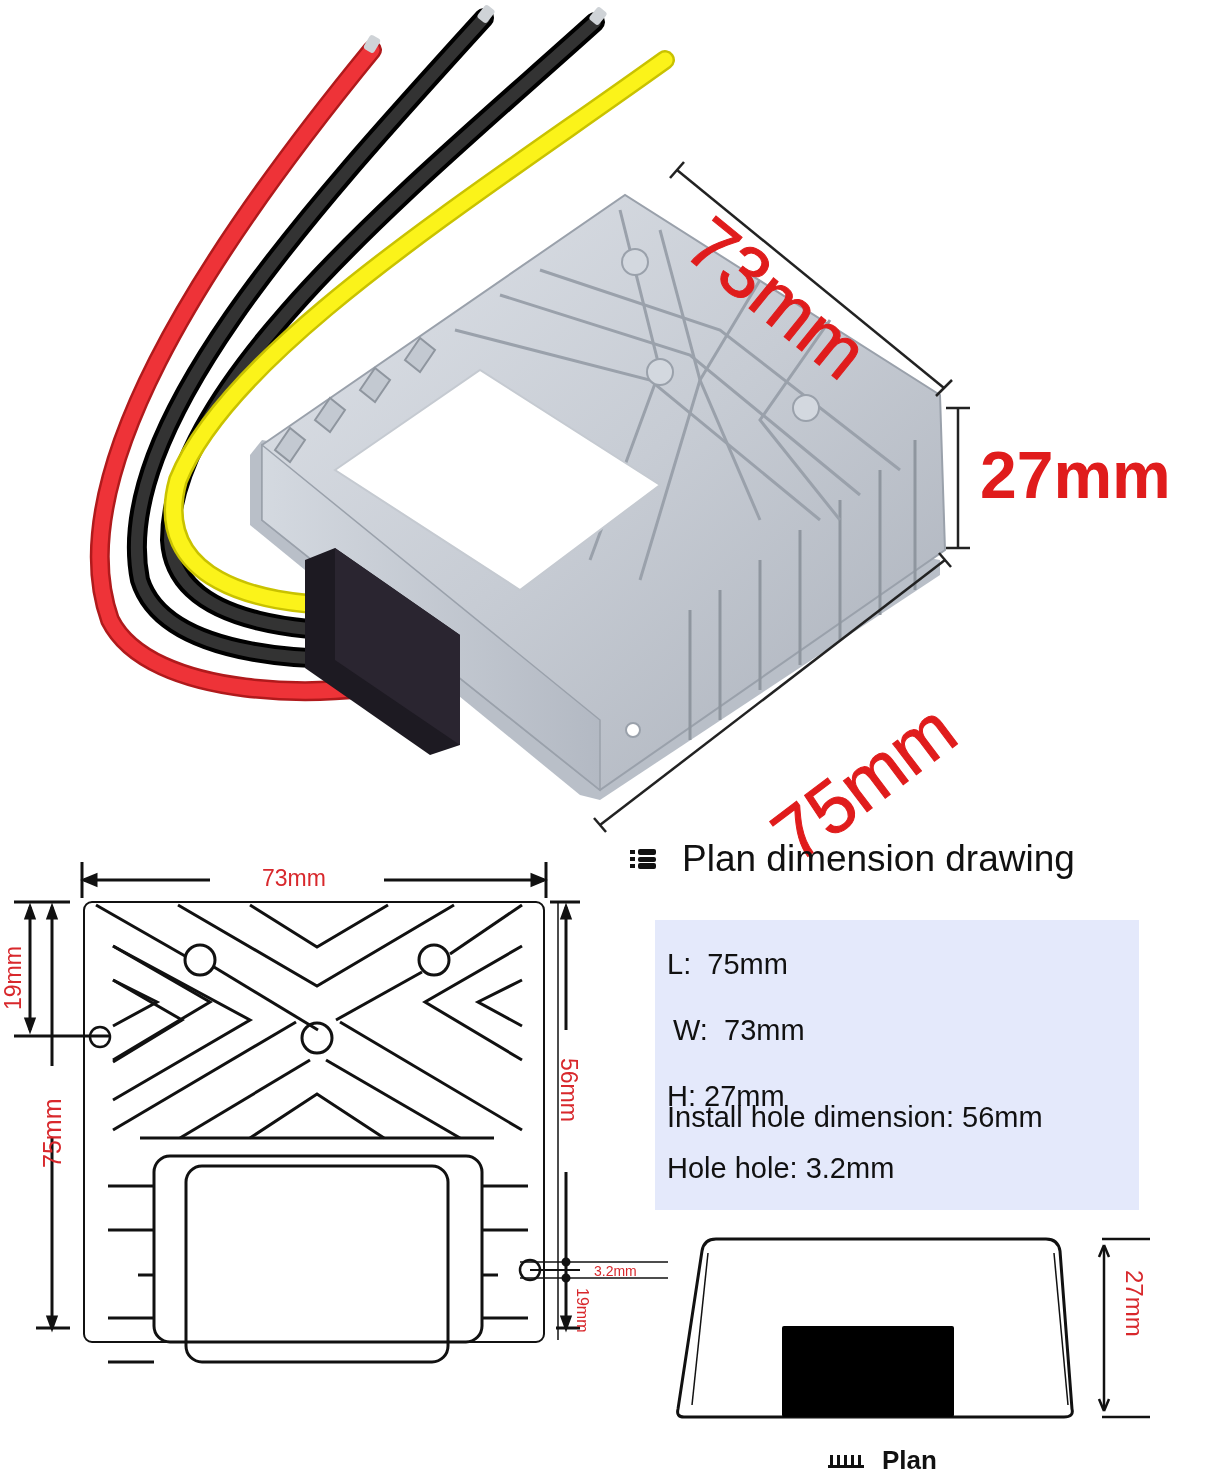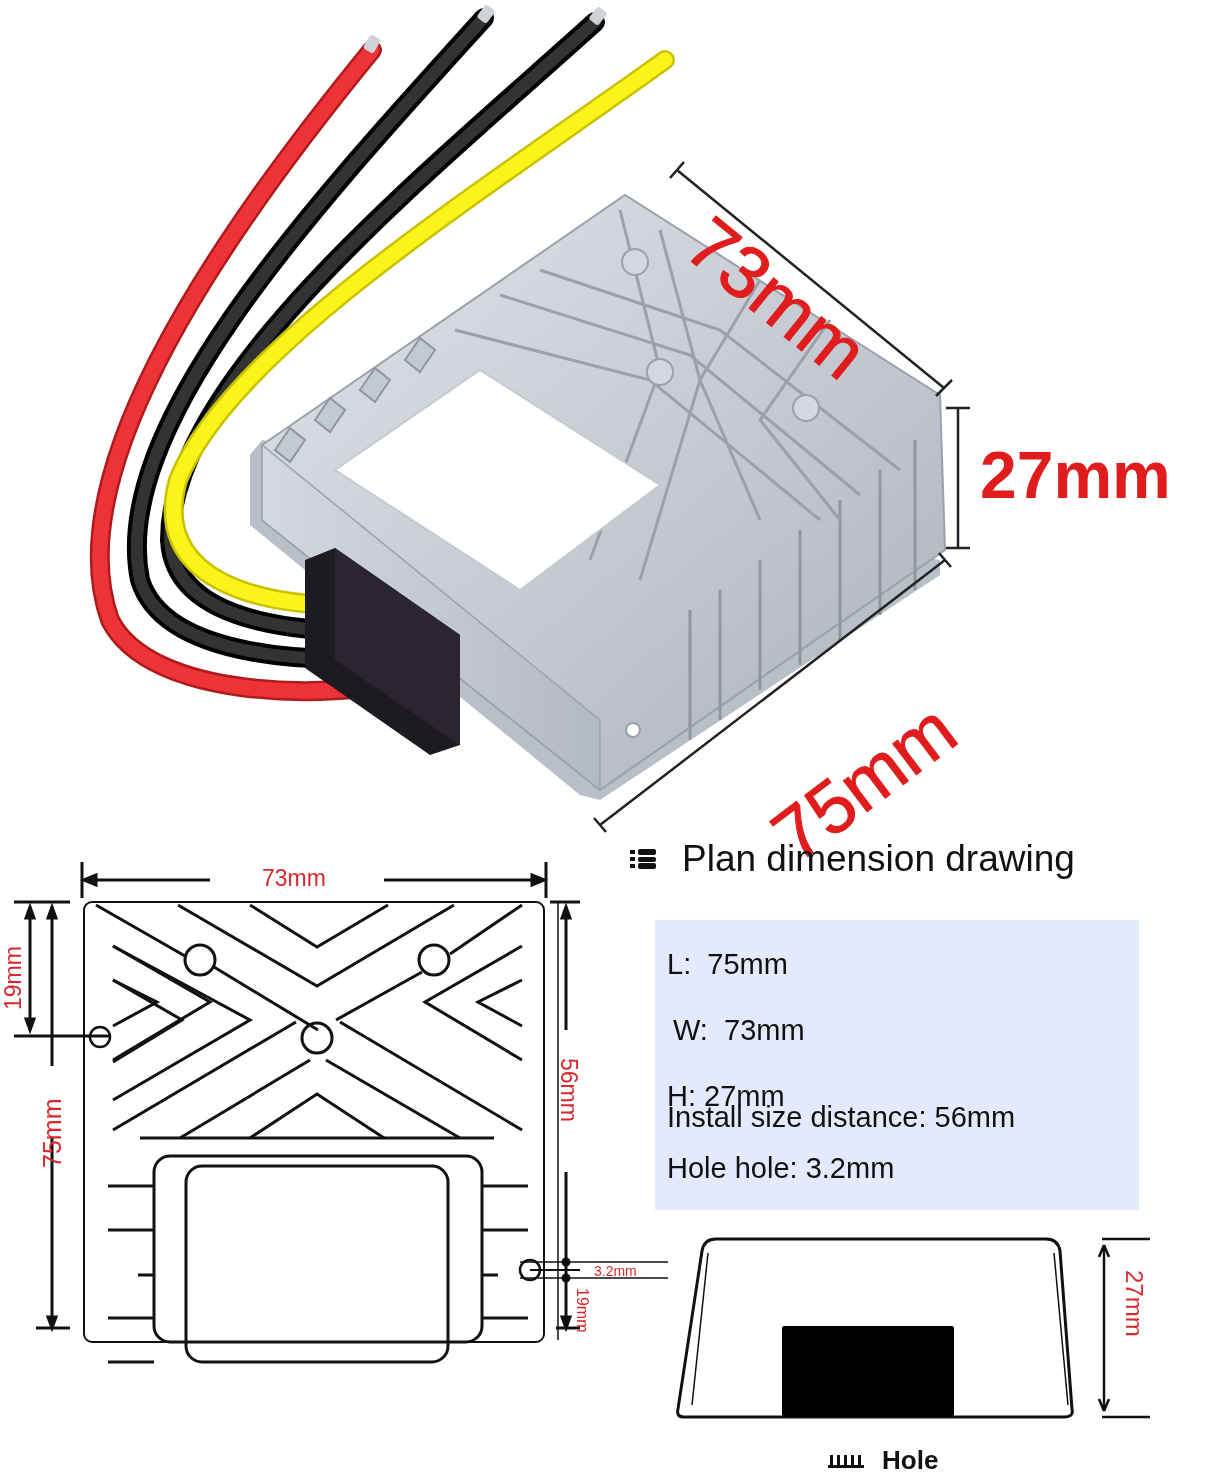--- a/index.html
+++ b/index.html
@@ -141,21 +141,21 @@
   <div class="spec-row" style="top:30px;">
     <span>L:</span>&nbsp;&nbsp;<span>75mm</span>
   </div>
   <div class="spec-row" style="top:82px;left:18px;margin-top:14px;">
     <span>W:</span>&nbsp;&nbsp;<span>73mm</span>
   </div>
   <div class="spec-row" style="top:132px;margin-top:30px;">
     <span>H:</span>&nbsp;<span>27mm</span>
   </div>
   <div class="spec-row" style="top:183px;">
-    <span>Install size distance:</span>&nbsp;<span>56mm</span>
+    <span>Install hole dimension:</span>&nbsp;<span>56mm</span>
   </div>
   <div class="spec-row" style="top:234px;">
     <span>Hole hole:</span>&nbsp;<span>3.2mm</span>
   </div>
 </div>
 
 <div class="abs" style="left:0;top:850px;width:680px;height:520px;">
   <svg width="680" height="520" viewBox="0 0 680 520">
     <g stroke="#111" stroke-width="3" fill="none">
 
@@ -260,14 +260,14 @@
   <span class="side-icon">
     <svg width="36" height="14" viewBox="0 0 36 14">
       <rect x="0" y="11" width="36" height="3" fill="#111"></rect>
       <rect x="2" y="1" width="3" height="10" fill="#111"></rect>
       <rect x="9" y="1" width="3" height="10" fill="#111"></rect>
       <rect x="16" y="1" width="3" height="10" fill="#111"></rect>
       <rect x="23" y="1" width="3" height="10" fill="#111"></rect>
       <rect x="30" y="1" width="3" height="10" fill="#111"></rect>
     </svg>
   </span>
-  <span>Hole</span>
+  <span>Plan</span>
 </div>
 
 </body></html>

